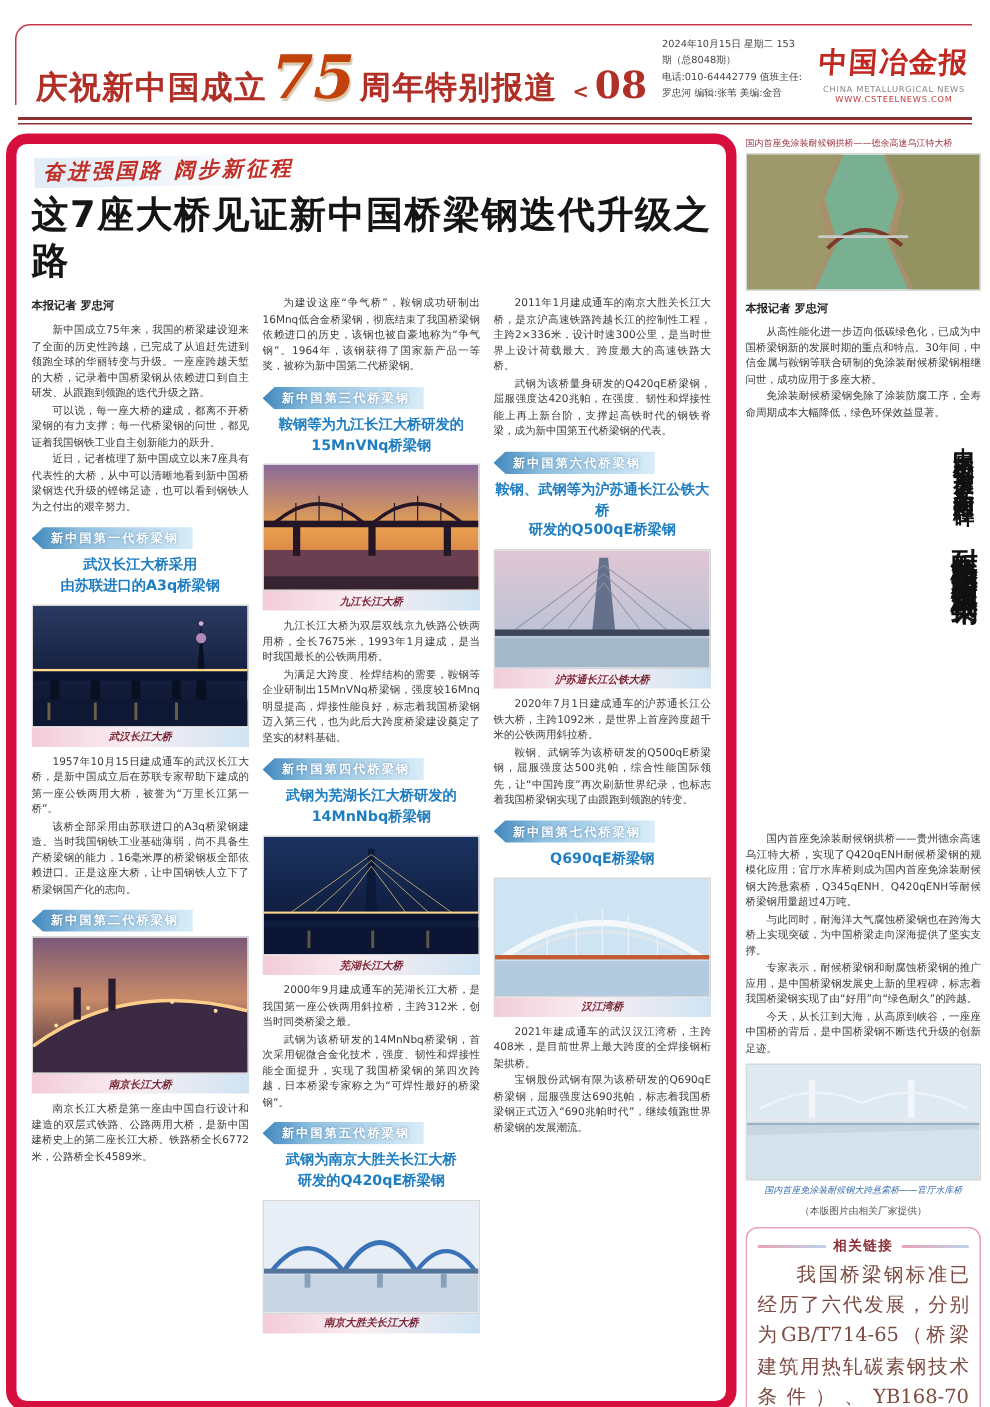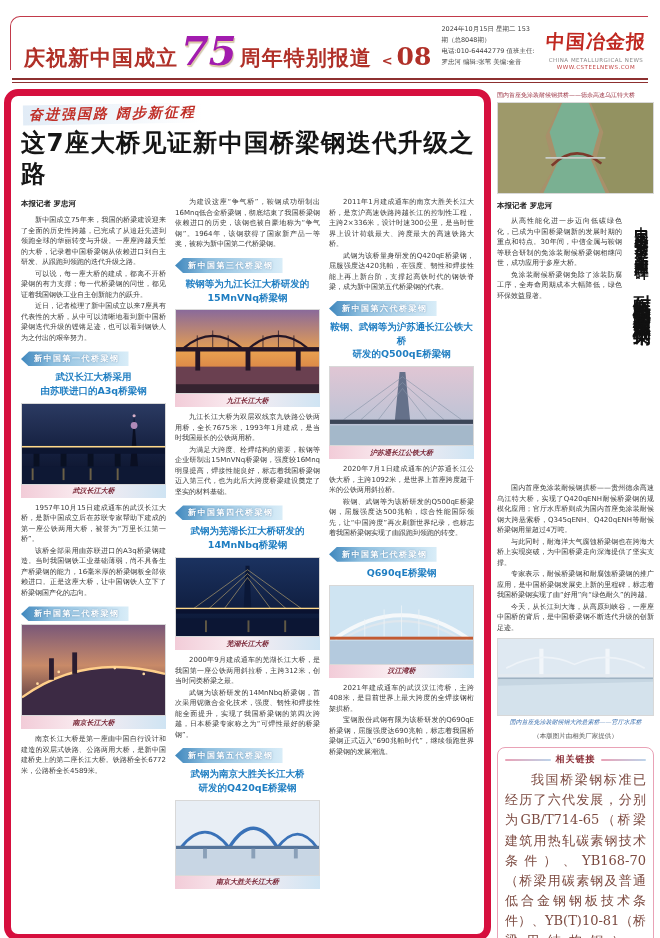--- a/index.html
+++ b/index.html
@@ -12,21 +12,21 @@
   .corner-frame { position:absolute; top:16px; left:10px; width:638px; height:54px;
     border-top:1.5px solid #c23a4a; border-left:1.5px solid #c23a4a; border-radius:10px 0 0 0; }
 
   
   .masthead { position:relative; display:flex; align-items:flex-end; gap:10px;
     padding: 24px 14px 4px 24px; }
   .mast-left { display:flex; align-items:baseline; white-space:nowrap; }
   .mast-red { font-family:Liberation Mono, monospace; font-weight:bold; color:#b03028;
     font-size:21px; letter-spacing:1px; }
   .mast-75 { font-family:"DejaVu Serif", serif; font-style:italic; font-weight:bold;
-    font-size:40px; line-height:.8; margin:0 3px; color:#a21caf;
+    font-size:40px; line-height:.8; margin:0 3px; color:#c2410c;
     text-shadow:0 1px 0 #e8d2a0, 1px 2px 1px rgba(120,80,20,.35); }
   .mast-lt { color:#b03028; font-size:13px; margin:0 4px 0 10px; font-weight:bold; }
   .mast-pageno { color:#b03028; font-size:25px; font-weight:bold; font-family:"DejaVu Serif",serif; }
   .mast-issue { font-size:6.5px; color:#444; line-height:1.7; padding-bottom:4px; flex:1; }
   .mast-logo { text-align:center; padding-bottom:2px; min-width:100px; }
   .logo-cn { font-family:"DejaVu Serif", serif; font-weight:bold; color:#c02820;
     font-size:19px; letter-spacing:1px; transform:skewX(-4deg); }
   .logo-en { font-size:5.5px; color:#888; letter-spacing:.5px; margin-top:2px; }
   .logo-url { font-size:5.5px; color:#c04040; letter-spacing:.5px; margin-top:1px; }
   .rule { height:5px; margin:2px 12px 6px 12px;
@@ -59,21 +59,21 @@
     line-height:1.45; margin:1px 0 5px 0; }
   .photo { width:100%; display:block; border:1px solid #d8d8d8; }
   .caption { font-family:Liberation Serif, serif; font-style:italic; font-weight:bold;
     text-align:center; font-size:7px; color:#7c2a3a; padding:1.5px 0;
     background:linear-gradient(90deg,#f2ccd8,#faeef2 45%,#cfe4f3); margin-bottom:5px; }
 
   
   .sidebar { width:158px; padding-top:2px; overflow:hidden; height:852px; }
   .side-topcap { font-size:6px; color:#9a3040; margin-bottom:2px; white-space:nowrap; overflow:hidden; }
   .side-byline { font-size:7.5px; font-weight:bold; color:#222; margin:7px 0 5px 0; }
-  .side-flex { display:flex; gap:6px; }
+  .side-flex { display:flex; gap:6px;flex-direction:column; }
   .side-flex .paras { flex:1; }
   .vert-head { writing-mode:vertical-rl; height:262px; font-family:"DejaVu Serif", serif;
     font-weight:bold; color:#111; padding-left:2px; }
   .vert-head .vh1 { font-size:14px; letter-spacing:3px; margin-left:6px; }
   .vert-head .vh2 { font-size:18px; letter-spacing:3px; }
   .side-paras { margin-top:5px; }
   .side-botcap { font-family:"DejaVu Serif", serif; font-style:italic; font-size:6px;
     color:#3a6fae; text-align:center; margin-top:2px; white-space:nowrap; overflow:hidden; }
   .credit { font-size:6.5px; color:#555; text-align:center; margin:5px 0 6px 0; }
   .links-box { border:1.5px solid #e9a2b6; border-radius:8px; padding:5px 7px 6px 7px; }

